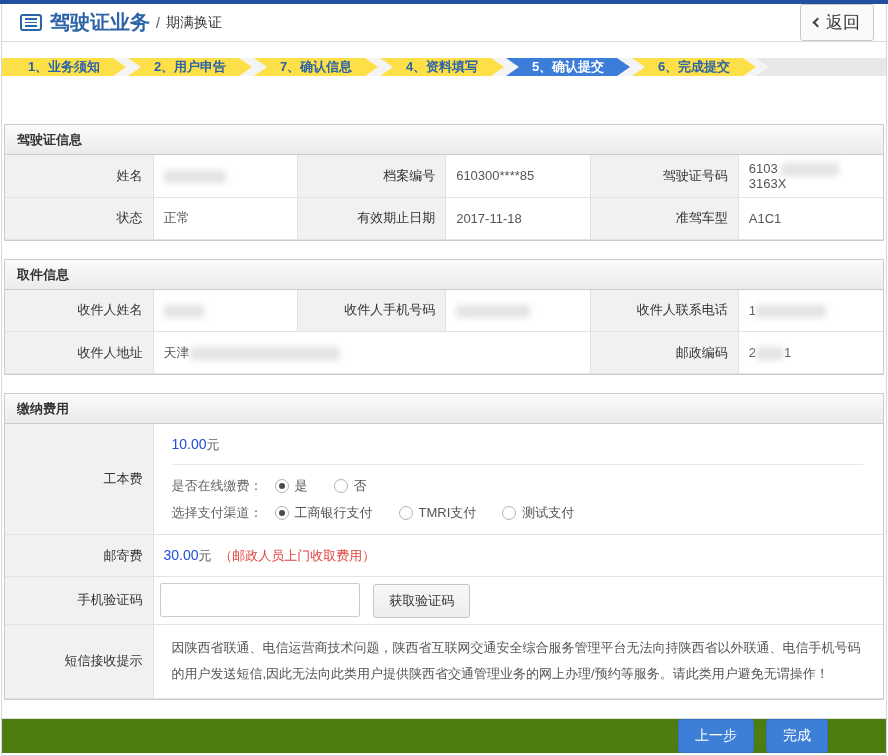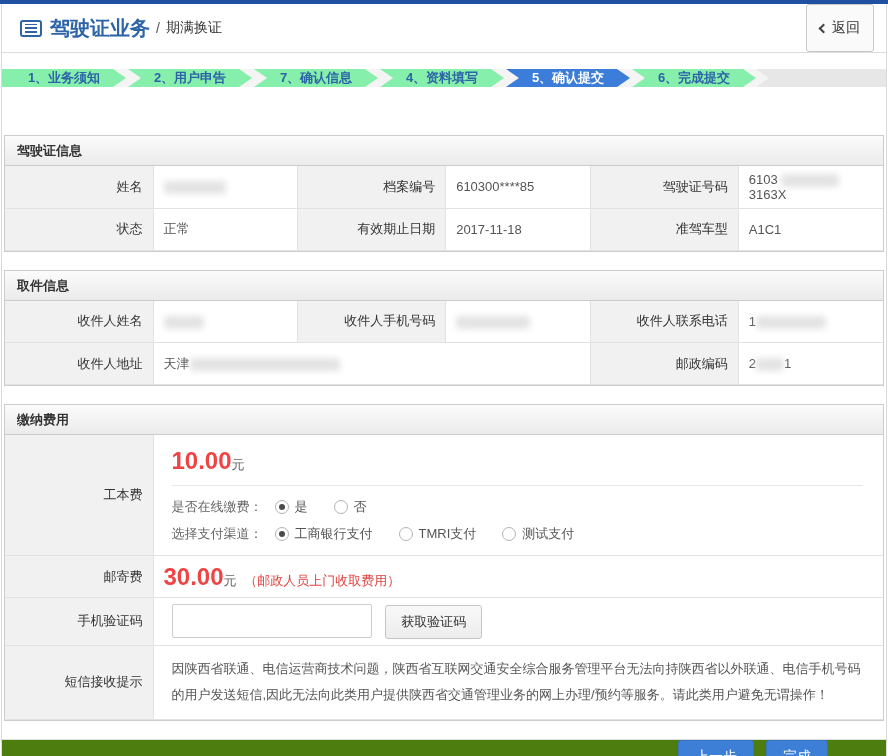--- a/index.html
+++ b/index.html
@@ -12,28 +12,28 @@
   
   .hdr { height: 50px; display: flex; align-items: center; padding: 0 10px 0 18px;
     border-bottom: 1px solid #dcdcdc; }
   .hdr-icon { width: 22px; height: 17px; border: 2px solid #2d64a8; border-radius: 3px;
     margin-right: 8px; display:flex; flex-direction:column; justify-content:center; gap:2px; padding:2px 3px;}
   .hdr-icon i { display:block; height:2px; background:#2d64a8; }
   .hdr-title { font-size: 20px; font-weight: bold; color: #2d64a8; font-family: Liberation Mono, monospace; }
   .hdr-sep { font-size: 14px; color: #555; margin: 0 6px; }
   .hdr-sub { font-size: 14px; color: #333; }
   .back-btn { margin-left: auto; margin-right: 2px; background: #fafafa; border: 1px solid #c8c8c8;
-    border-radius: 3px; padding: 14px 13px; font-size: 14px; color: #333; cursor: pointer;
+    border-radius: 3px; padding: 6px 13px; font-size: 17px; color: #333; cursor: pointer;
     display: flex; align-items: center; gap: 5px; }
   .chev-left { width: 7px; height: 7px; border-left: 2px solid #444; border-bottom: 2px solid #444;
     transform: rotate(45deg); display:inline-block; }
 
   
   .steps { margin-top: 16px; height: 30px; background: #f4f4f4; display: flex; }
-  .step { flex: 0 0 124px; background: #86efac; color: #2d64a8; font-size: 13px; font-weight: bold;
+  .step { flex: 0 0 124px; background: #fde047; color: #2d64a8; font-size: 13px; font-weight: bold;
     display: flex; align-items: center; justify-content: center; margin-right: 2px;
     clip-path: polygon(0 0, calc(100% - 13px) 0, 100% 50%, calc(100% - 13px) 100%, 0 100%, 13px 50%); }
   .step.first { clip-path: polygon(0 0, calc(100% - 13px) 0, 100% 50%, calc(100% - 13px) 100%, 0 100%); }
   .step.active { background: #3b7dd8; color: #fff; }
   .step-fill { flex: 1; background: #e7e7e7; margin-left: -2px;
     clip-path: polygon(13px 50%, 0 0, 100% 0, 100% 100%, 0 100%); }
 
   
   .content { padding: 22px 2px 0; flex: 1; margin-top: 26px; }
   .section { border: 1px solid #ccc; margin-bottom: 18px; }
@@ -43,21 +43,21 @@
   td { border: 1px solid #e2e2e2; font-size: 13px; height: 42px; padding: 0 10px; }
   tr:first-child td { border-top: none; }
   td:first-child { border-left: none; } td:last-child { border-right: none; }
   td.lbl { background: #f1f1f1; color: #333; text-align: right; width: 148px; }
   td.val { background: #fff; color: #555; text-align: left; }
   .redact { display: inline-block; vertical-align: middle; height: 13px; border-radius: 3px;
     background: #e3e3e3; filter: blur(3px); }
 
   
   .fee-cell { padding: 12px 0 12px 18px; }
-  .amount { color: #ef4444; font-size: 24px; font-weight: bold; }
+  .amount { color: #1d4ed8; font-size: 14px; font-weight: normal; }
   .yuan { color: #666; font-size: 13px; }
   .fee-note { color: #e04340; font-size: 13px; margin-left: 4px; }
   .fee-divider { border-bottom: 1px solid #e8e8e8; margin: 10px 20px 12px 0; }
   .pay-line { display: flex; align-items: center; font-size: 13px; color: #666; margin-top: 9px; }
   .pay-line .pl-label { margin-right: 12px; }
   .radio { width: 14px; height: 14px; border: 1px solid #b3b3b3; border-radius: 50%; background: #fff;
     display: inline-flex; align-items: center; justify-content: center; margin-right: 6px; cursor: pointer; }
   .radio .dot { width: 6px; height: 6px; border-radius: 50%; background: transparent; }
   .radio.checked .dot { background: #4a4a4a; }
   .radio-opt { display: inline-flex; align-items: center; margin-right: 26px; color: #555; }
@@ -203,21 +203,21 @@
         </tr>
         <tr>
           <td class="lbl">邮寄费</td>
           <td class="val" style="">
             <span class="amount">30.00</span><span class="yuan">元</span>
             <span class="fee-note">（邮政人员上门收取费用）</span>
           </td>
         </tr>
         <tr>
           <td class="lbl">手机验证码</td>
-          <td class="val" style="padding:6px 0 6px 18px">
+          <td class="val" style="padding:6px 0 6px 6px">
             <input class="sms-input" style="">
             <button class="code-btn">获取验证码</button>
           </td>
         </tr>
         <tr>
           <td class="lbl">短信接收提示</td>
           <td class="val sms-tip">因陕西省联通、电信运营商技术问题，陕西省互联网交通安全综合服务管理平台无法向持陕西省以外联通、电信手机号码的用户发送短信,因此无法向此类用户提供陕西省交通管理业务的网上办理/预约等服务。请此类用户避免无谓操作！</td>
         </tr>
       </tbody>
         </table>

